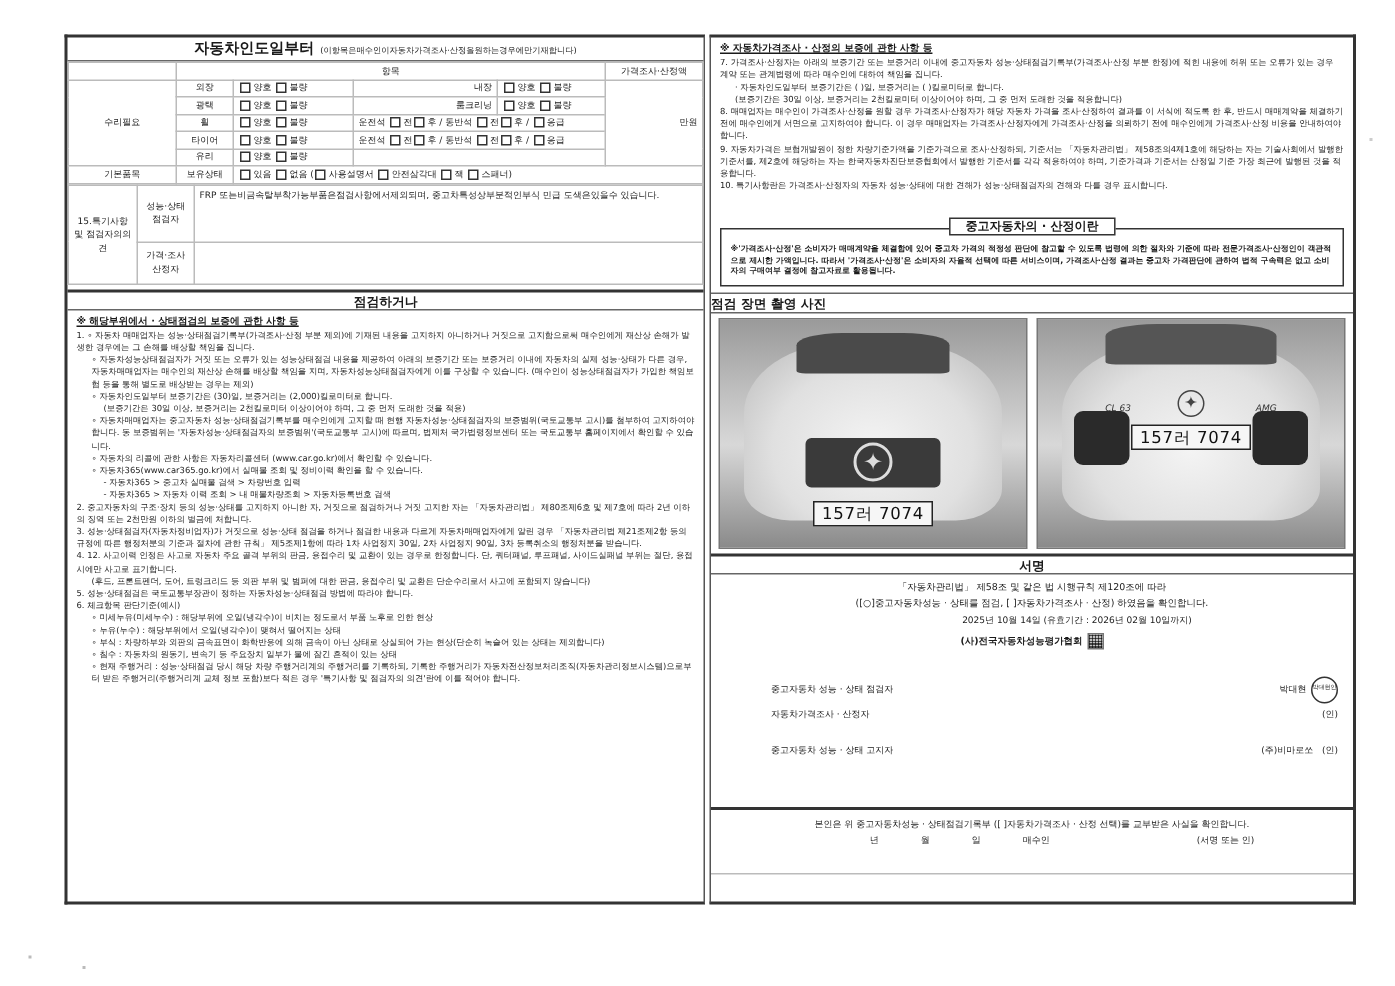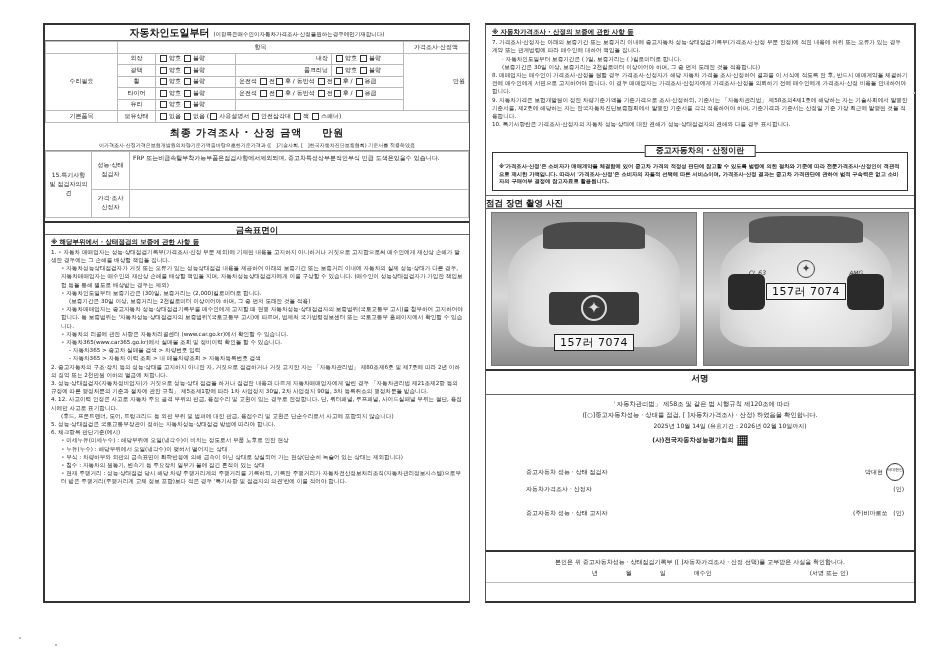--- a/index.html
+++ b/index.html
@@ -2,21 +2,21 @@
 <html><head>
 <meta charset="utf-8">
 <style>
   * { box-sizing: border-box; margin: 0; padding: 0; }
   html, body { width: 930px; height: 657px; background: #ffffff; overflow: hidden; }
   body { font-family: "DejaVu Sans", "Liberation Sans", sans-serif; color: #1a1a1a; position: relative; }
   .page { position: absolute; left: 0; top: 0; width: 930px; height: 657px; }
 
   
   .left { position: absolute; left: 43px; top: 23px; width: 427px; height: 580px; border: 2px solid #333; border-right: 1px solid #555; }
-  .right { position: absolute; left: 485px; top: 23px; width: 431px; height: 580px; border: 2px solid #333; border-left: 1px solid #555; }
+  .right { position: absolute; left: 473px; top: 23px; width: 431px; height: 580px; border: 2px solid #333; border-left: 1px solid #555; }
 
   .sec-title { text-align: center; font-size: 10px; font-weight: bold; height: 16px; line-height: 16px; border-bottom: 1px solid #666; }
   .sec-title small { font-size: 5.5px; font-weight: normal; margin-left: 4px; }
 
   table.info { width: 100%; border-collapse: collapse; font-size: 6px; }
   table.info td { border: 1px solid #bbb; height: 11.5px; padding: 0 3px; vertical-align: middle; white-space: nowrap; }
   table.info td.c { text-align: center; }
   table.info td.r { text-align: right; }
   .cb { display: inline-block; width: 7px; height: 7px; border: 1px solid #333; vertical-align: middle; margin: 0 2px 0 1px; background: #fff; }
 
@@ -50,21 +50,21 @@
   .grille { position: absolute; left: 28%; right: 28%; top: 52%; height: 22%; background: #3a3a3a; border-radius: 4px; }
   .star { position: absolute; left: 50%; top: 54%; width: 26px; height: 26px; margin-left: -13px; border: 2px solid #ddd; border-radius: 50%; color: #ddd; font-size: 16px; line-height: 22px; text-align: center; }
   .plate { position: absolute; left: 50%; transform: translateX(-50%); background: #f6f6f6; border: 1px solid #222; color: #111; font-size: 11px; font-weight: normal; padding: 0 5px; letter-spacing: 0.5px; white-space: nowrap; }
   .plate.front { bottom: 9%; }
   .plate.rear { top: 46%; }
   .taillight { position: absolute; top: 40%; width: 18%; height: 24%; background: #2a2a2a; border-radius: 6px; }
   .rear-window { position: absolute; left: 22%; right: 22%; top: 2%; height: 18%; background: #555; border-radius: 30% 30% 6% 6%; }
   .rear-star { position: absolute; left: 50%; top: 31%; margin-left: -9px; width: 18px; height: 18px; border: 1.5px solid #444; border-radius: 50%; font-size: 11px; line-height: 15px; text-align: center; color: #444; }
   .badge { position: absolute; font-size: 6px; font-style: italic; color: #333; }
 
-  .sign-title { text-align: center; font-size: 8.5px; font-weight: bold; height: 26px; line-height: 14px; border-top: 2px solid #333; border-bottom: 1px solid #666; }
+  .sign-title { text-align: center; font-size: 8.5px; font-weight: bold; height: 14px; line-height: 14px; border-top: 2px solid #333; border-bottom: 1px solid #666; }
   .sign { font-size: 6.3px; line-height: 11px; padding: 3px 8px; position: relative; height: 155px; }
   .sign .ctr { text-align: center; }
   .sign .date { text-align: center; padding-left: 60px; font-size: 6px; }
   .sign .org { text-align: center; font-weight: bold; margin-top: 3px; }
   .qr { display: inline-block; width: 11px; height: 11px; vertical-align: middle; background: repeating-linear-gradient(90deg, #555 0 1px, #ddd 1px 2px), repeating-linear-gradient(0deg, #555 0 1px, #ddd 1px 2px); background-blend-mode: multiply; border: 1px solid #777; margin-left: 3px; }
   .srow { position: absolute; left: 40px; right: 10px; font-size: 6px; display: flex; justify-content: space-between; align-items: center; }
   .seal { display: inline-block; width: 18px; height: 18px; border: 1px solid #333; border-radius: 50%; font-size: 4px; line-height: 5px; text-align: center; padding-top: 3px; margin-left: 3px; vertical-align: middle; }
 
   .confirm { border-top: 2px solid #333; font-size: 6px; text-align: center; padding-top: 4px; line-height: 11px; }
   .confirm .line2 { display: flex; justify-content: center; gap: 28px; padding-left: 40px; }
@@ -138,45 +138,41 @@
           <span class="cb"></span><span>있음</span>
           <span class="cb"></span><span>없음 (</span><span class="cb"></span><span>사용설명서</span>
           <span class="cb"></span><span>안전삼각대</span>
           <span class="cb"></span><span>잭</span>
           <span class="cb"></span><span>스패너)</span>
         </td>
       </tr>
     </tbody>
       </table>
 
-    <div class="final-row">
-      <div class="big"><span style="margin-left:0">최종 가격조사 · 산정 금액</span><span>만원</span></div>
-      <div class="small"><span>이가격조사·산정가격은보험개발원의차량기준가액을바탕으로한기준가격과 ([</span>&nbsp;&nbsp;&nbsp;<span>]기술사회, [</span>&nbsp;&nbsp;&nbsp;<span>]한국자동차진단보증협회) 기준서를 적용하였음</span></div>
-    </div>
 
     <table class="opinion">
       <colgroup>
           <col style="width:46px">
           <col style="width:38px">
           <col>
         </colgroup>
       <tbody>
           <tr style="height:38px">
         <td rowspan="2" class="lbl">15.특기사항 및 점검자의의견</td>
         <td class="lbl">성능·상태 점검자</td>
         <td>FRP 또는비금속탈부착가능부품은점검사항에서제외되며, 중고차특성상부분적인부식 민급 도색은있을수 있습니다.</td>
       </tr>
       <tr style="height:28px">
         <td class="lbl">가격·조사 산정자</td>
         <td></td>
       </tr>
     </tbody>
       </table>
 
-    <div class="notice-title">금속표면이</div>
+    <div class="notice-title">점검하거나</div>
     <div class="notice">
       <div class="hd">※ 해당부위에서 · 상태점검의 보증에 관한 사항 등</div>
       <p>1. ∘ 자동차 매매업자는 성능·상태점검기록부(가격조사·산정 부분 제외)에 기재된 내용을 고지하지 아니하거나 거짓으로 고지함으로써 매수인에게 재산상 손해가 발생한 경우에는 그 손해를 배상할 책임을 집니다.</p>
       <p class="ind1">∘ 자동차성능상태점검자가 거짓 또는 오류가 있는 성능상태점검 내용을 제공하여 아래의 보증기간 또는 보증거리 이내에 자동차의 실제 성능·상태가 다른 경우, 자동차매매업자는 매수인의 재산상 손해를 배상할 책임을 지며, 자동차성능상태점검자에게 이를 구상할 수 있습니다. (매수인이 성능상태점검자가 가입한 책임보험 등을 통해 별도로 배상받는 경우는 제외)</p>
       <p class="ind1">∘ 자동차인도일부터 보증기간은 (30)일, 보증거리는 (2,000)킬로미터로 합니다.</p>
       <p class="ind2">(보증기간은 30일 이상, 보증거리는 2천킬로미터 이상이어야 하며, 그 중 먼저 도래한 것을 적용)</p>
       <p class="ind1">∘ 자동차매매업자는 중고자동차 성능·상태점검기록부를 매수인에게 고지할 때 현행 자동차성능·상태점검자의 보증범위(국토교통부 고시)를 첨부하여 고지하여야 합니다. 동 보증범위는 '자동차성능·상태점검자의 보증범위'(국토교통부 고시)에 따르며, 법제처 국가법령정보센터 또는 국토교통부 홈페이지에서 확인할 수 있습니다.</p>
       <p class="ind1">∘ 자동차의 리콜에 관한 사항은 자동차리콜센터 (www.car.go.kr)에서 확인할 수 있습니다.</p>
       <p class="ind1">∘ 자동차365(www.car365.go.kr)에서 실매물 조회 및 정비이력 확인을 할 수 있습니다.</p>
       <p class="ind2">- 자동차365 &gt; 중고차 실매물 검색 &gt; 차량번호 입력</p>

